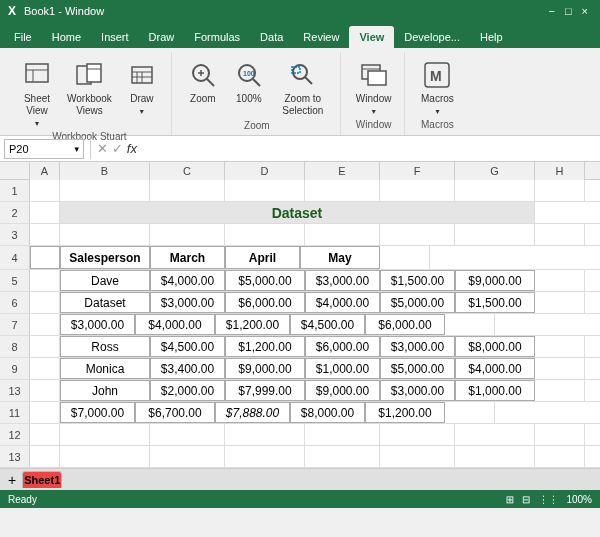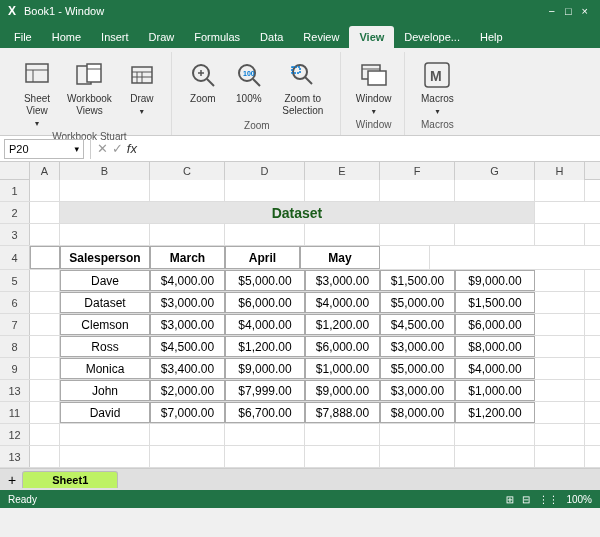--- a/index.html
+++ b/index.html
@@ -211,24 +211,24 @@
     .sheet-tabs-area {
       background: #e0e0e0;
       border-top: 1px solid #ccc;
       display: flex;
       align-items: center;
       height: 22px;
       padding: 0 4px;
       gap: 2px;
     }
     .sheet-tab {
-      background: #bef264;
+      background: #ef4444;
       border: 1px solid #bbb;
       border-bottom: none;
-      padding: 2px 29px;
+      padding: 2px 1px;
       font-size: 11px;
       cursor: pointer;
       border-radius: 3px 3px 0 0;
     }
     .sheet-tab.active { font-weight: 600; }
 
     .status-bar {
       background: #217346;
       color: white;
       height: 18px;
@@ -471,21 +471,20 @@
       <div class="cell data-cell center" style="width:75px;min-width:75px;">$3,000.00</div>
       <div class="cell data-cell center" style="width:80px;min-width:80px;">$6,000.00</div>
       <div class="cell data-cell center" style="width:75px;min-width:75px;">$4,000.00</div>
       <div class="cell data-cell center" style="width:75px;min-width:75px;">$5,000.00</div>
       <div class="cell data-cell center" style="width:80px;min-width:80px;">$1,500.00</div>
       <div class="cell" style="width:50px;min-width:50px;"></div>
     </div>
     <div class="grid-row">
       <div class="row-header">7</div>
       <div class="cell" style="width:30px;min-width:30px;"></div>
-      <div class="cell data-cell center" style="width:90px;min-width:90px;">Clemson</div>
       <div class="cell data-cell center" style="width:75px;min-width:75px;">$3,000.00</div>
       <div class="cell data-cell center" style="width:80px;min-width:80px;">$4,000.00</div>
       <div class="cell data-cell center" style="width:75px;min-width:75px;">$1,200.00</div>
       <div class="cell data-cell center" style="width:75px;min-width:75px;">$4,500.00</div>
       <div class="cell data-cell center" style="width:80px;min-width:80px;">$6,000.00</div>
       <div class="cell" style="width:50px;min-width:50px;"></div>
     </div>
     <div class="grid-row">
       <div class="row-header">8</div>
       <div class="cell" style="width:30px;min-width:30px;"></div>
@@ -515,24 +514,23 @@
       <div class="cell data-cell center" style="width:75px;min-width:75px;">$2,000.00</div>
       <div class="cell data-cell center" style="width:80px;min-width:80px;">$7,999.00</div>
       <div class="cell data-cell center" style="width:75px;min-width:75px;">$9,000.00</div>
       <div class="cell data-cell center" style="width:75px;min-width:75px;">$3,000.00</div>
       <div class="cell data-cell center" style="width:80px;min-width:80px;">$1,000.00</div>
       <div class="cell" style="width:50px;min-width:50px;"></div>
     </div>
     <div class="grid-row">
       <div class="row-header">11</div>
       <div class="cell" style="width:30px;min-width:30px;"></div>
-      <div class="cell data-cell center" style="width:90px;min-width:90px;">David</div>
       <div class="cell data-cell center" style="width:75px;min-width:75px;">$7,000.00</div>
       <div class="cell data-cell center" style="width:80px;min-width:80px;">$6,700.00</div>
-      <div class="cell data-cell center" style="width:75px;min-width:75px;">$7,888.00</div>
+      <div class="cell data-cell center" style="width:75px;min-width:75px;font-style:italic;">$7,888.00</div>
       <div class="cell data-cell center" style="width:75px;min-width:75px;">$8,000.00</div>
       <div class="cell data-cell center" style="width:80px;min-width:80px;">$1,200.00</div>
       <div class="cell" style="width:50px;min-width:50px;"></div>
     </div>
 
     <div class="grid-row">
       <div class="row-header">12</div>
       <div class="cell" style="width:30px;min-width:30px;"></div>
       <div class="cell" style="width:90px;min-width:90px;"></div>
       <div class="cell" style="width:75px;min-width:75px;"></div>

